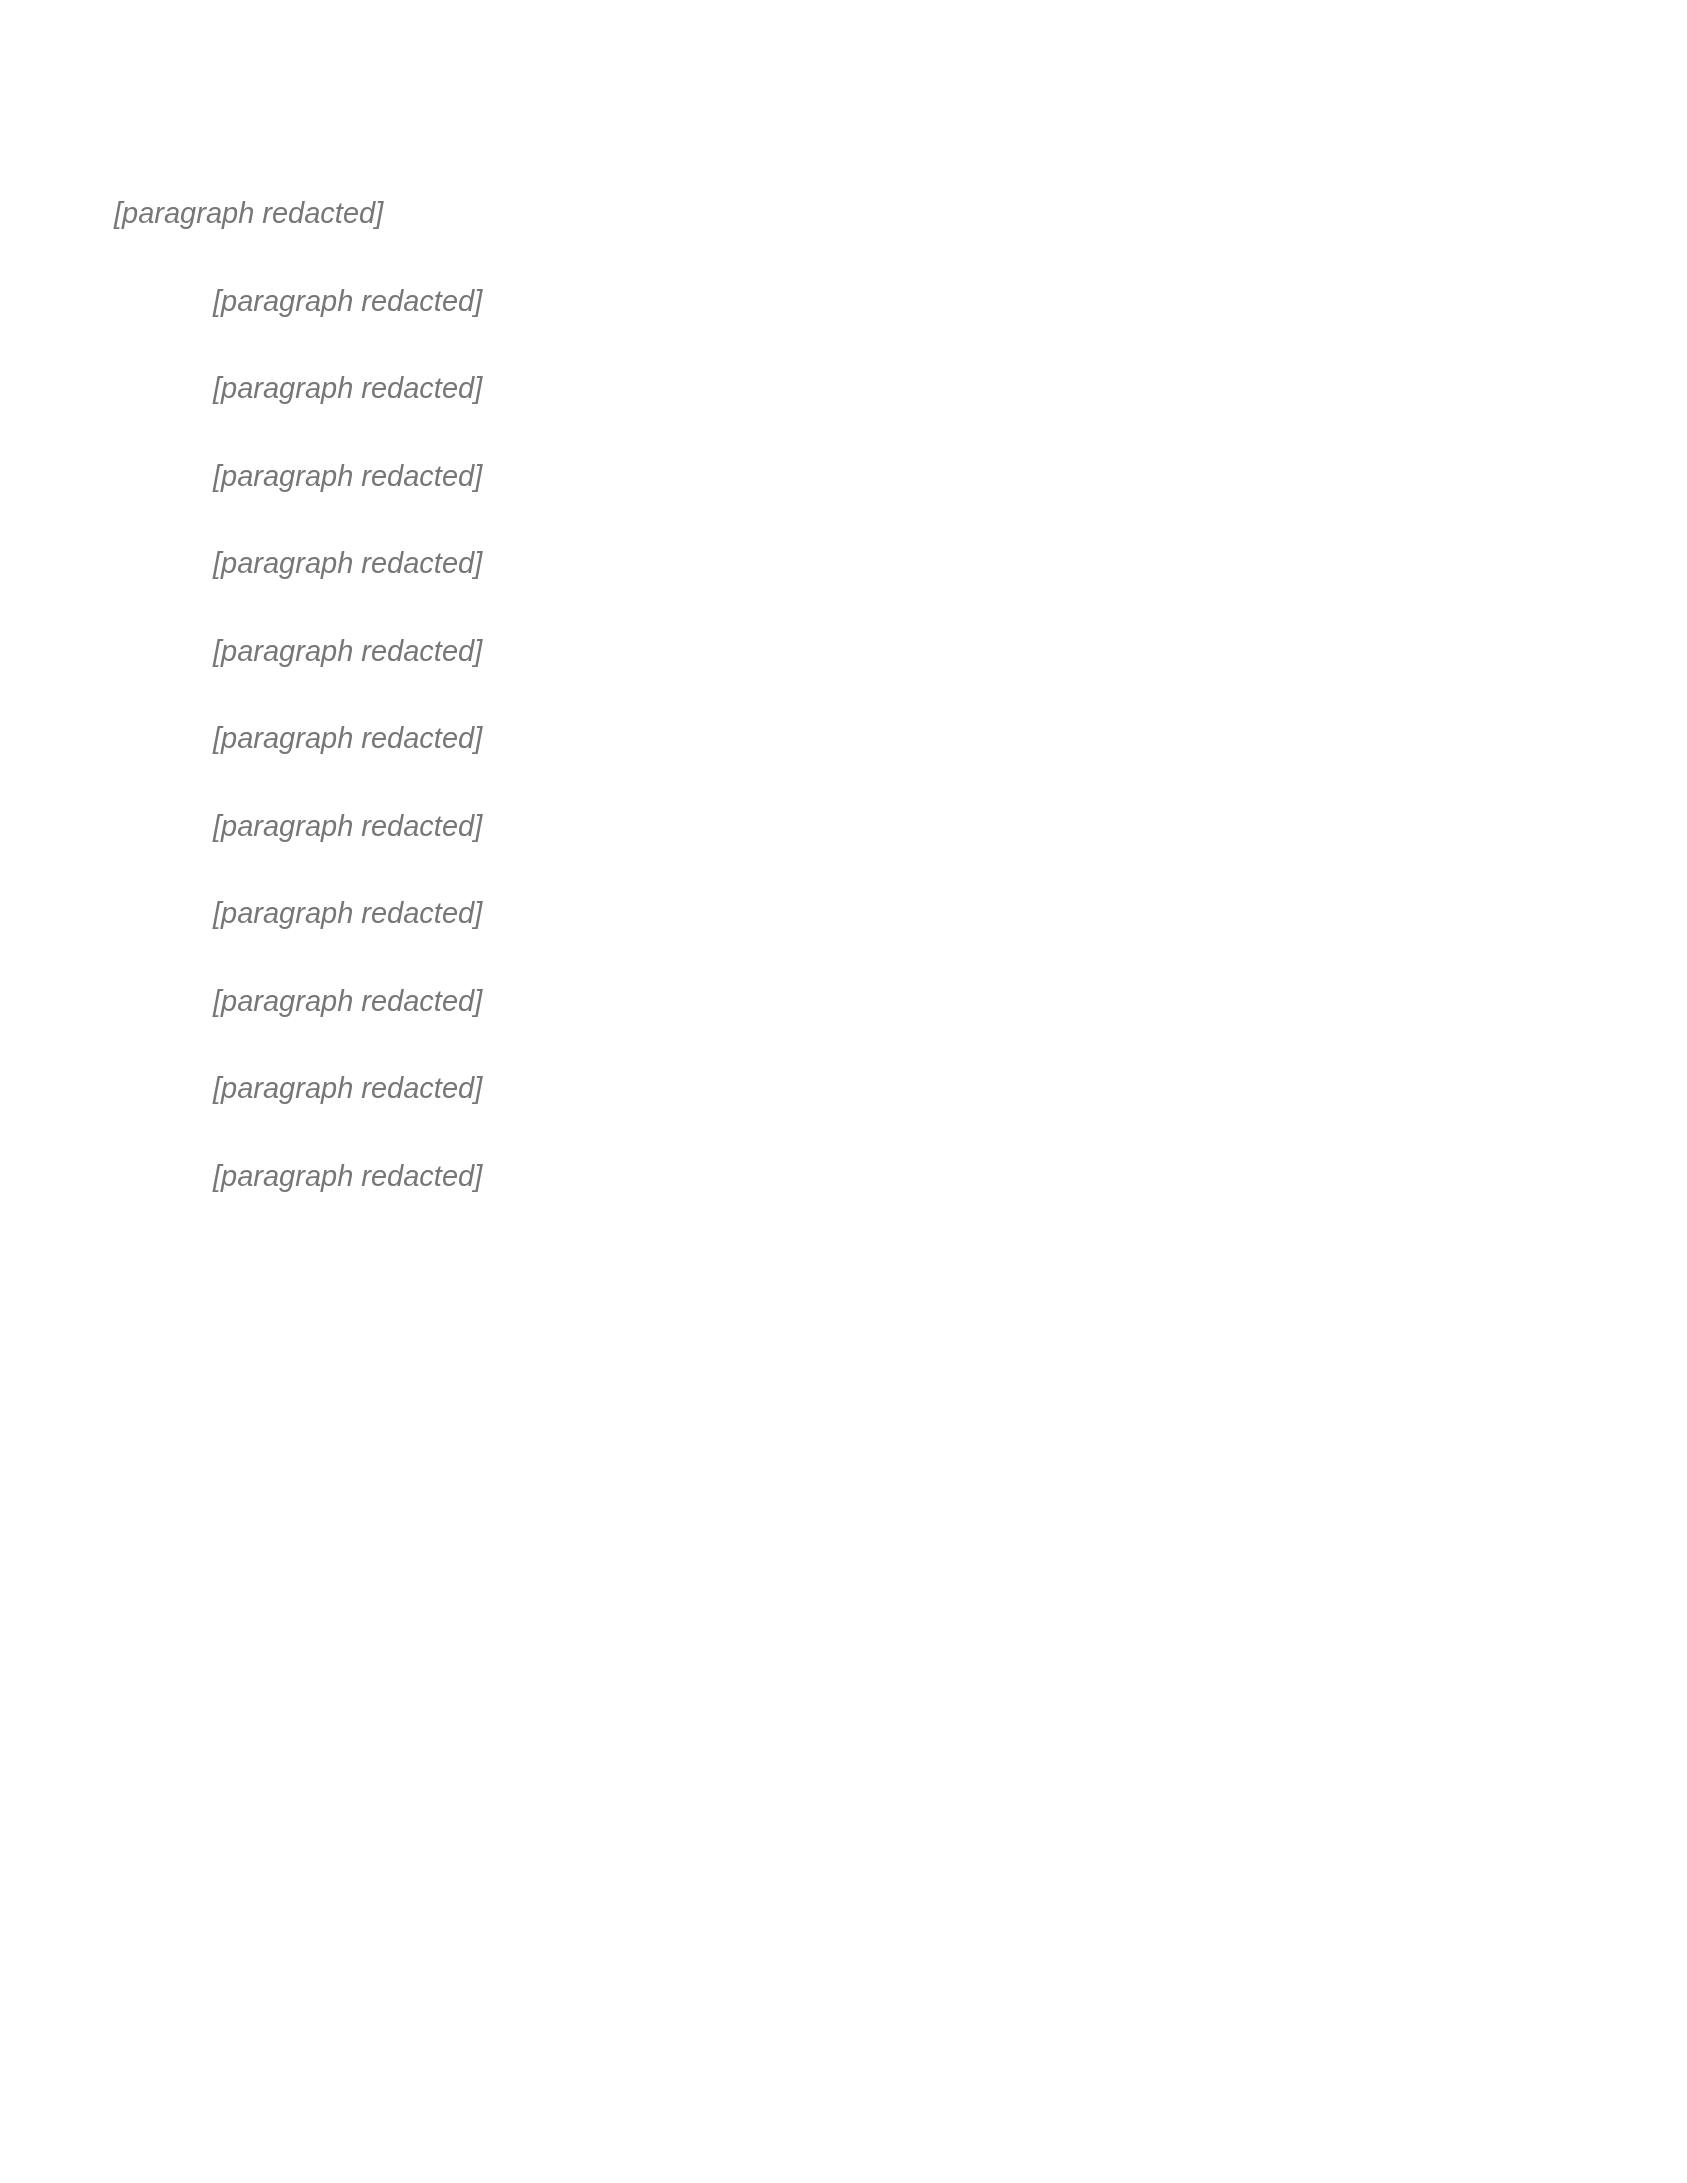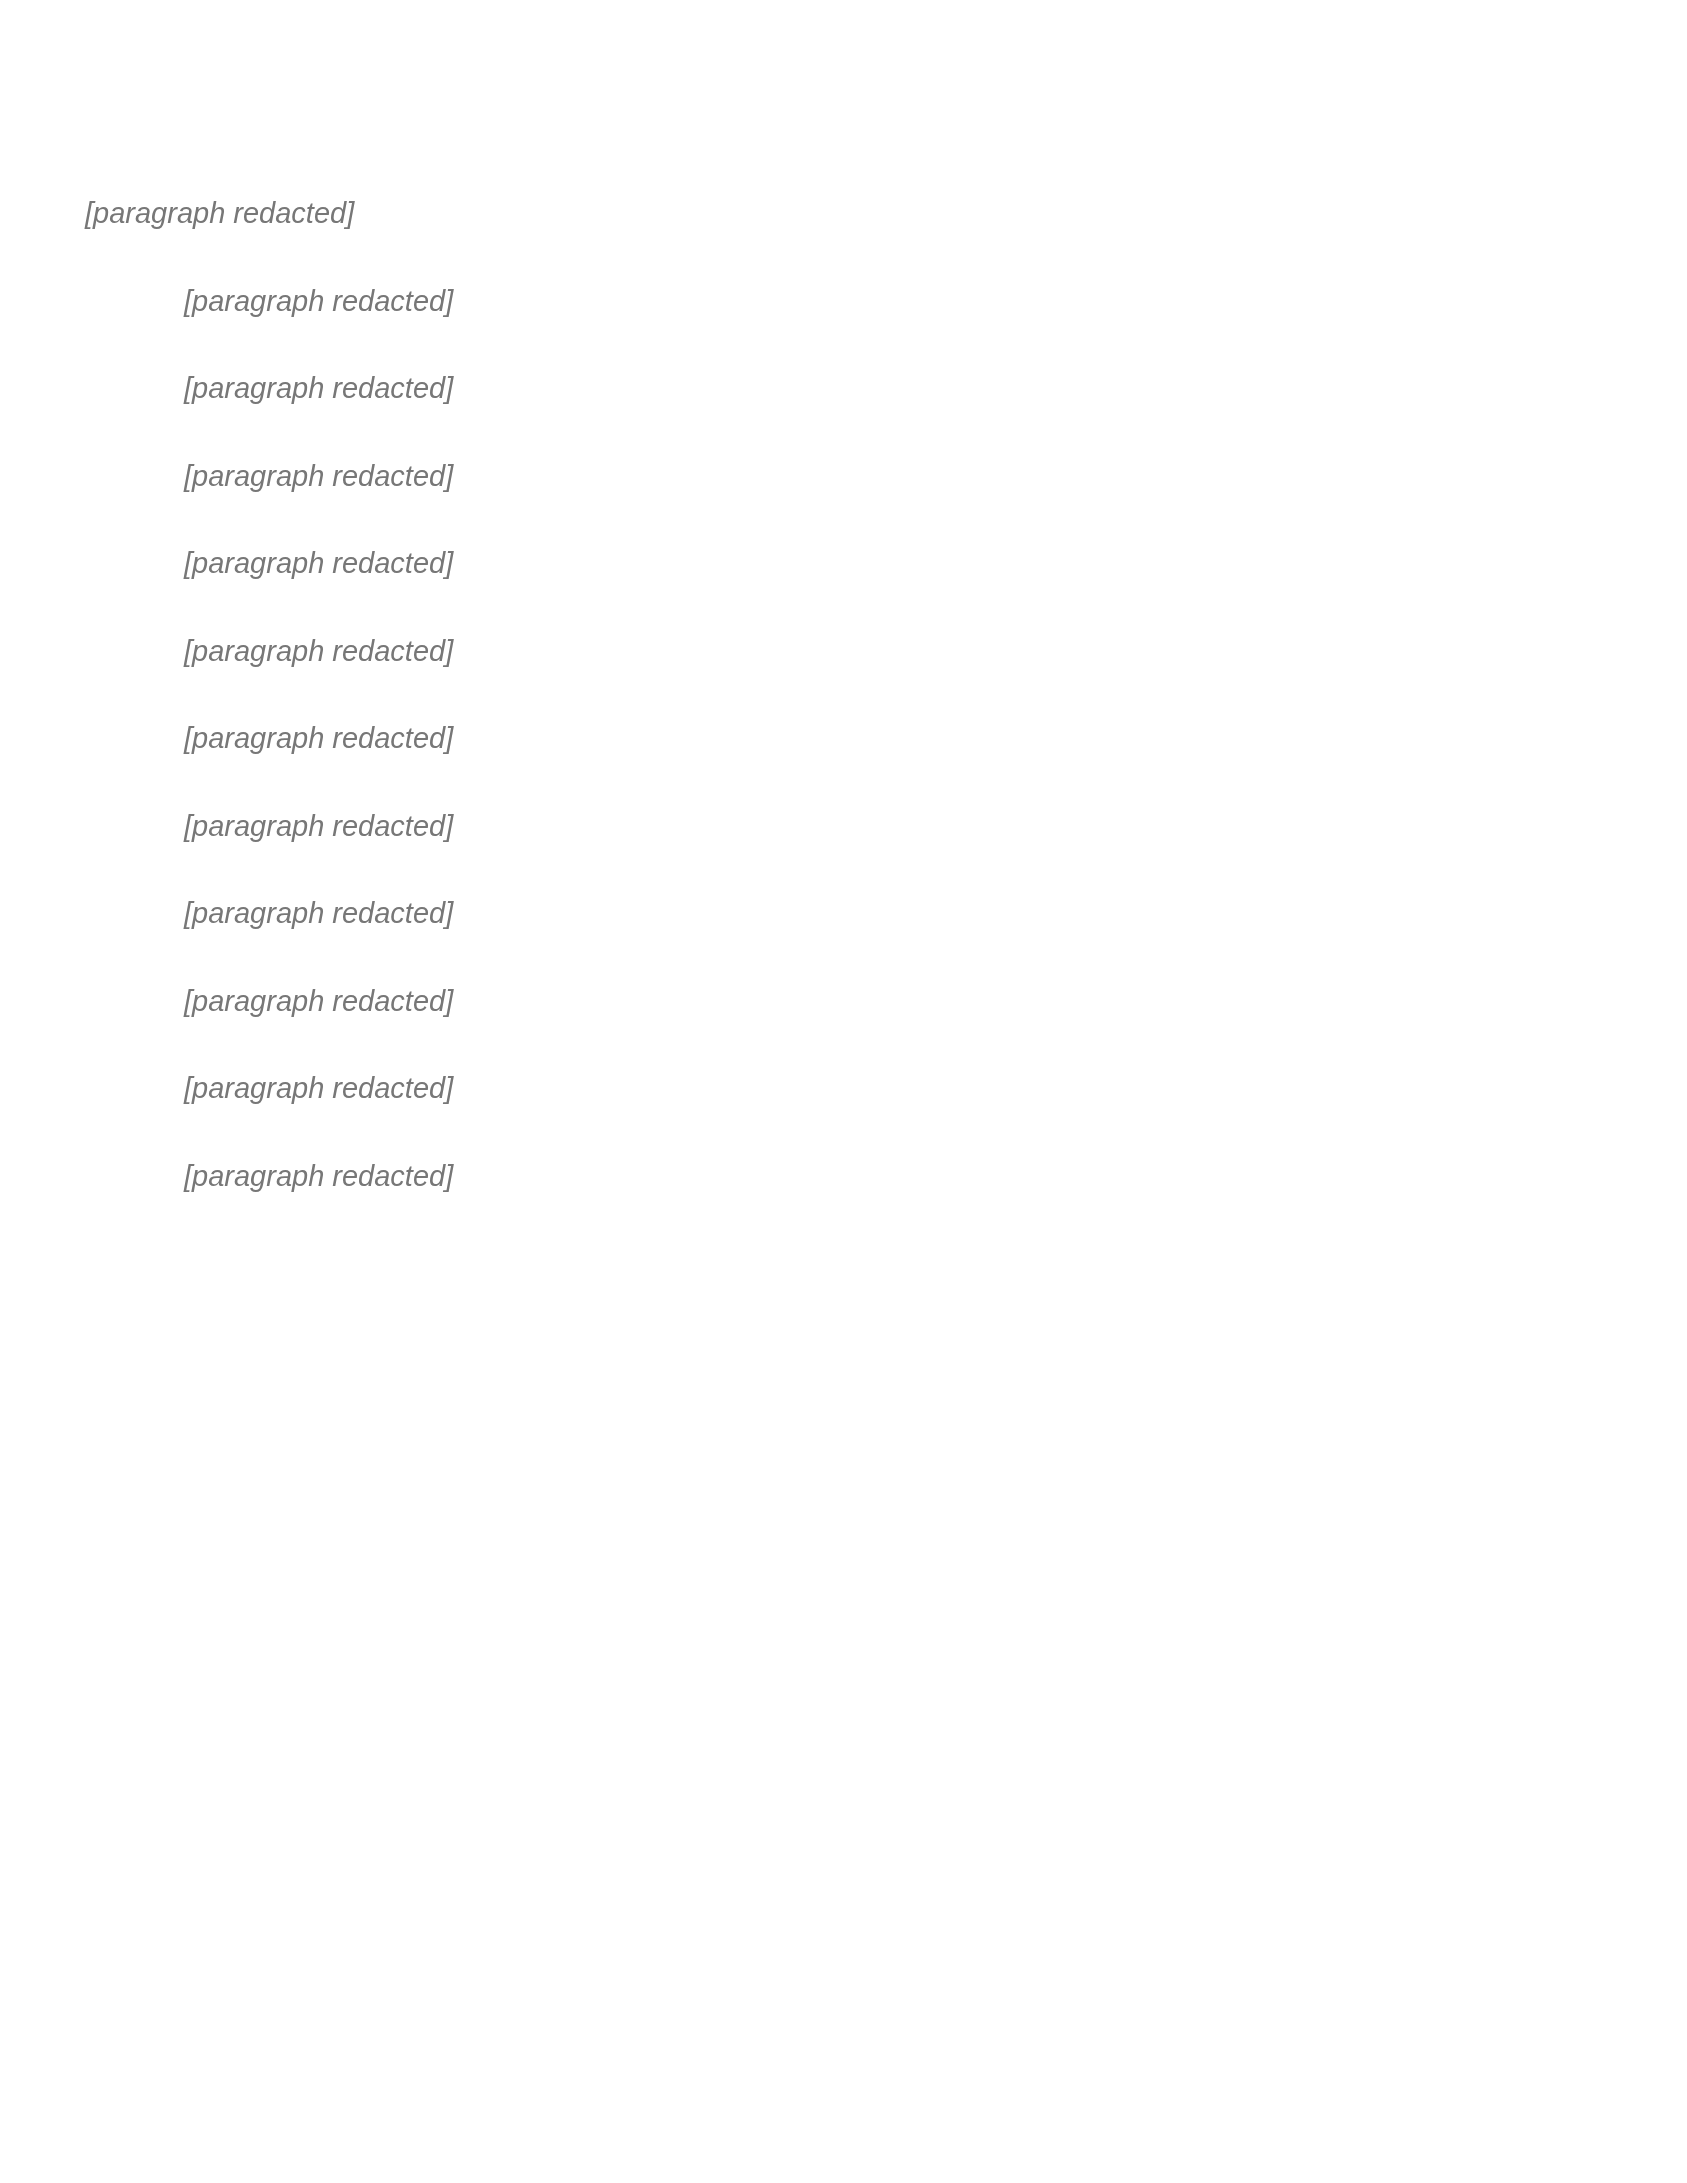--- a/index.html
+++ b/index.html
@@ -1,21 +1,21 @@
 <!DOCTYPE html>
 <html style="font-size:10.6px"><head>
 <meta charset="utf-8">
 <style>
   html, body { margin: 0; padding: 0; background: #ffffff; }
   .page {
     width: 1372px;
     height: 2183px;
     background: #ffffff;
     box-sizing: border-box;
-    padding: 192px 198px 198px 85px;
+    padding: 192px 198px 198px 114px;
     font-family: "Liberation Sans", sans-serif;
     font-size: 29px;
     line-height: 1.5;
     color: #000000;
   }
   .para {
     text-align: justify;
     text-indent: 99px;
     margin: 0 0 44px 0;
     color: #777777;

